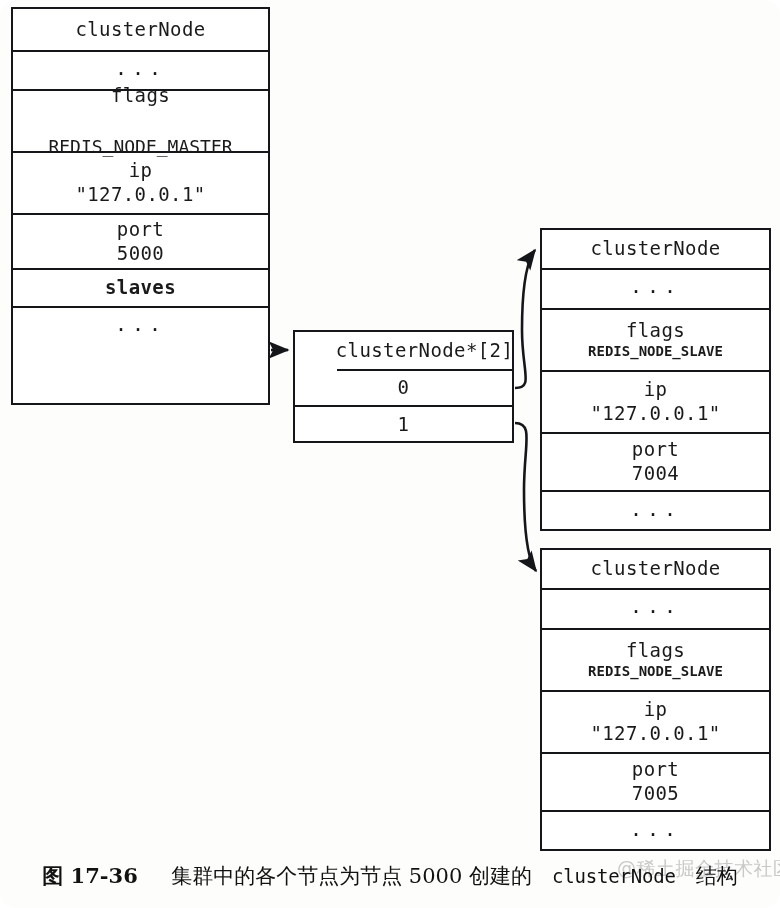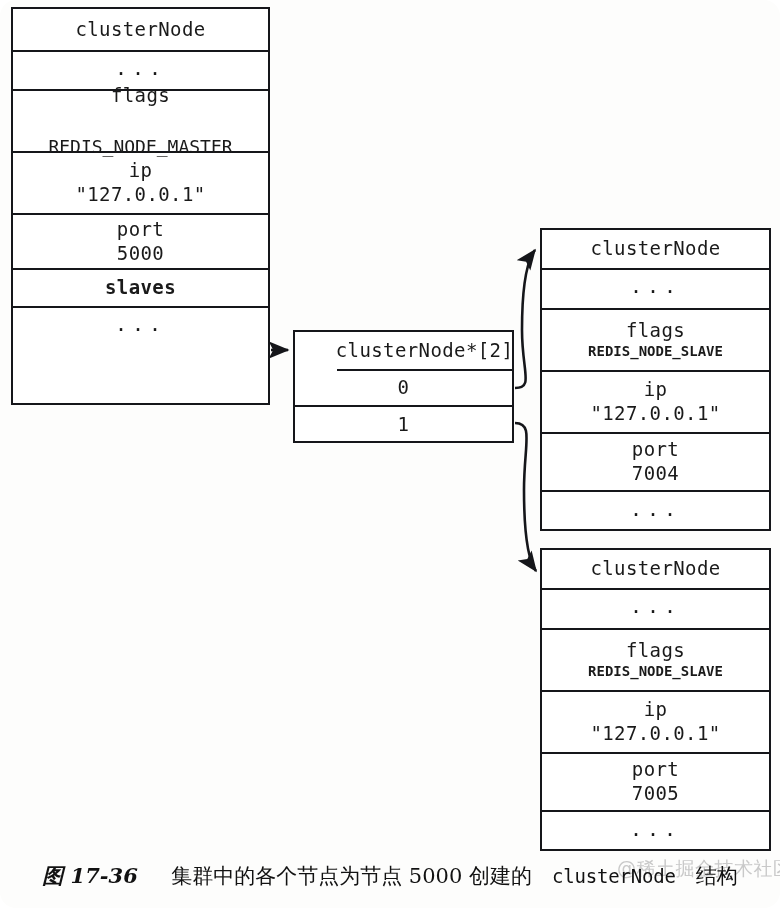--- a/index.html
+++ b/index.html
@@ -102,21 +102,21 @@
     position: absolute;
     left: 0;
     top: 862px;
     width: 780px;
     text-align: center;
     font-family: "DejaVu Serif", "Liberation Serif", serif;
     font-size: 21px;
     color: #121212;
     white-space: nowrap;
   }
-  #caption .cap-fig { font-weight: 600; font-style: italic; }
+  #caption .cap-fig { font-weight: 600; }
   #caption .cap-mono {
     font-family: "DejaVu Sans Mono", "Liberation Mono", monospace;
     font-size: 19px;
     letter-spacing: -0.2px;
   }
   #watermark {
     position: absolute;
     left: 617px;
     top: 856px;
     font-family: "DejaVu Sans", "Liberation Sans", sans-serif;

